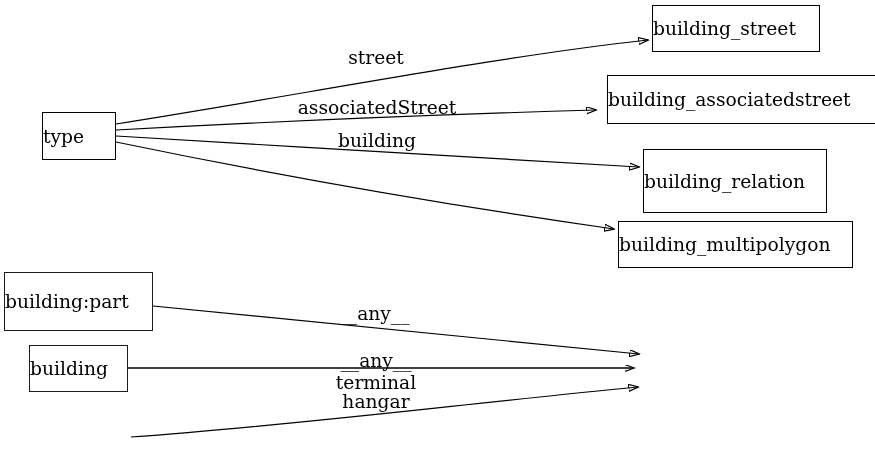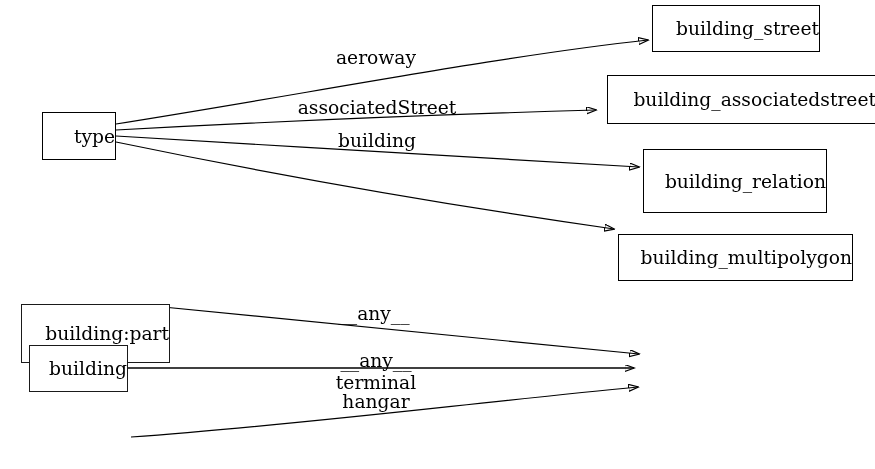--- a/index.html
+++ b/index.html
@@ -32,41 +32,41 @@
   .edge-layer path.bold {
     stroke-width: 1.6px;
   }
   .node {
     position: absolute;
     box-sizing: border-box;
     background: #ffffff;
     border: 1px solid #000000;
     display: flex;
     align-items: center;
-    justify-content: flex-end;
+    justify-content: flex-start;
     white-space: nowrap;
   }
   .node.thick {
     border-width: 1.4px;
     border-color: #1a1a1a;
   }
   .edge-label {
     position: absolute;
     transform: translate(-50%, -50%);
     white-space: nowrap;
     line-height: 19px;
     text-align: center;
   }
   
   #n-type        { left: 42px;  top: 112px; width: 74px;  height: 48px; }
   #n-street      { left: 652px; top: 5px;   width: 168px; height: 47px; }
   #n-assoc       { left: 600px; top: 75px;  width: 270px; height: 49px; margin-left: 7px; }
   #n-relation    { left: 643px; top: 149px; width: 184px; height: 64px; }
-  #n-multi       { left: 618px; top: 221px; width: 235px; height: 47px; margin-top: 13px; }
-  #n-bpart       { left: 21px;   top: 272px; width: 149px; height: 59px; margin-top: 32px; }
+  #n-multi       { left: 618px; top: 221px; width: 235px; height: 47px; }
+  #n-bpart       { left: 4px;   top: 272px; width: 149px; height: 59px; }
   #n-building    { left: 29px;  top: 345px; width: 99px;  height: 47px; }
   #n-aeroway     { left: 27px;  top: 415px; width: 104px; height: 47px; }
   #n-polygon     { left: 643px; top: 343px; width: 186px; height: 48px; }
   
   #el-street     { left: 376px; top: 57px;  }
   #el-assoc      { left: 377px; top: 107px; }
   #el-building   { left: 377px; top: 140px; }
   #el-multi      { left: 377px; top: 175px; }
   #el-any1       { left: 374px; top: 313px; }
   #el-any2       { left: 376px; top: 360px; }
@@ -108,21 +108,21 @@
   <div class="node" id="n-multi">
     <span>building_multipolygon</span>
   </div>
   <div class="node thick" id="n-bpart">
     <span>building:part</span>
   </div>
   <div class="node thick" id="n-building">
     <span>building</span>
   </div>
 
-  <div class="edge-label" id="el-street">aeroway</div>
+  <div class="edge-label" id="el-street">street</div>
   <div class="edge-label" id="el-assoc">associatedStreet</div>
   <div class="edge-label" id="el-building">building</div>
   <div class="edge-label" id="el-any1">__any__</div>
   <div class="edge-label" id="el-any2">__any__</div>
   <div class="edge-label" id="el-termhangar">
     <span>terminal</span>
     <span>hangar</span>
   </div>
 
 </div>

